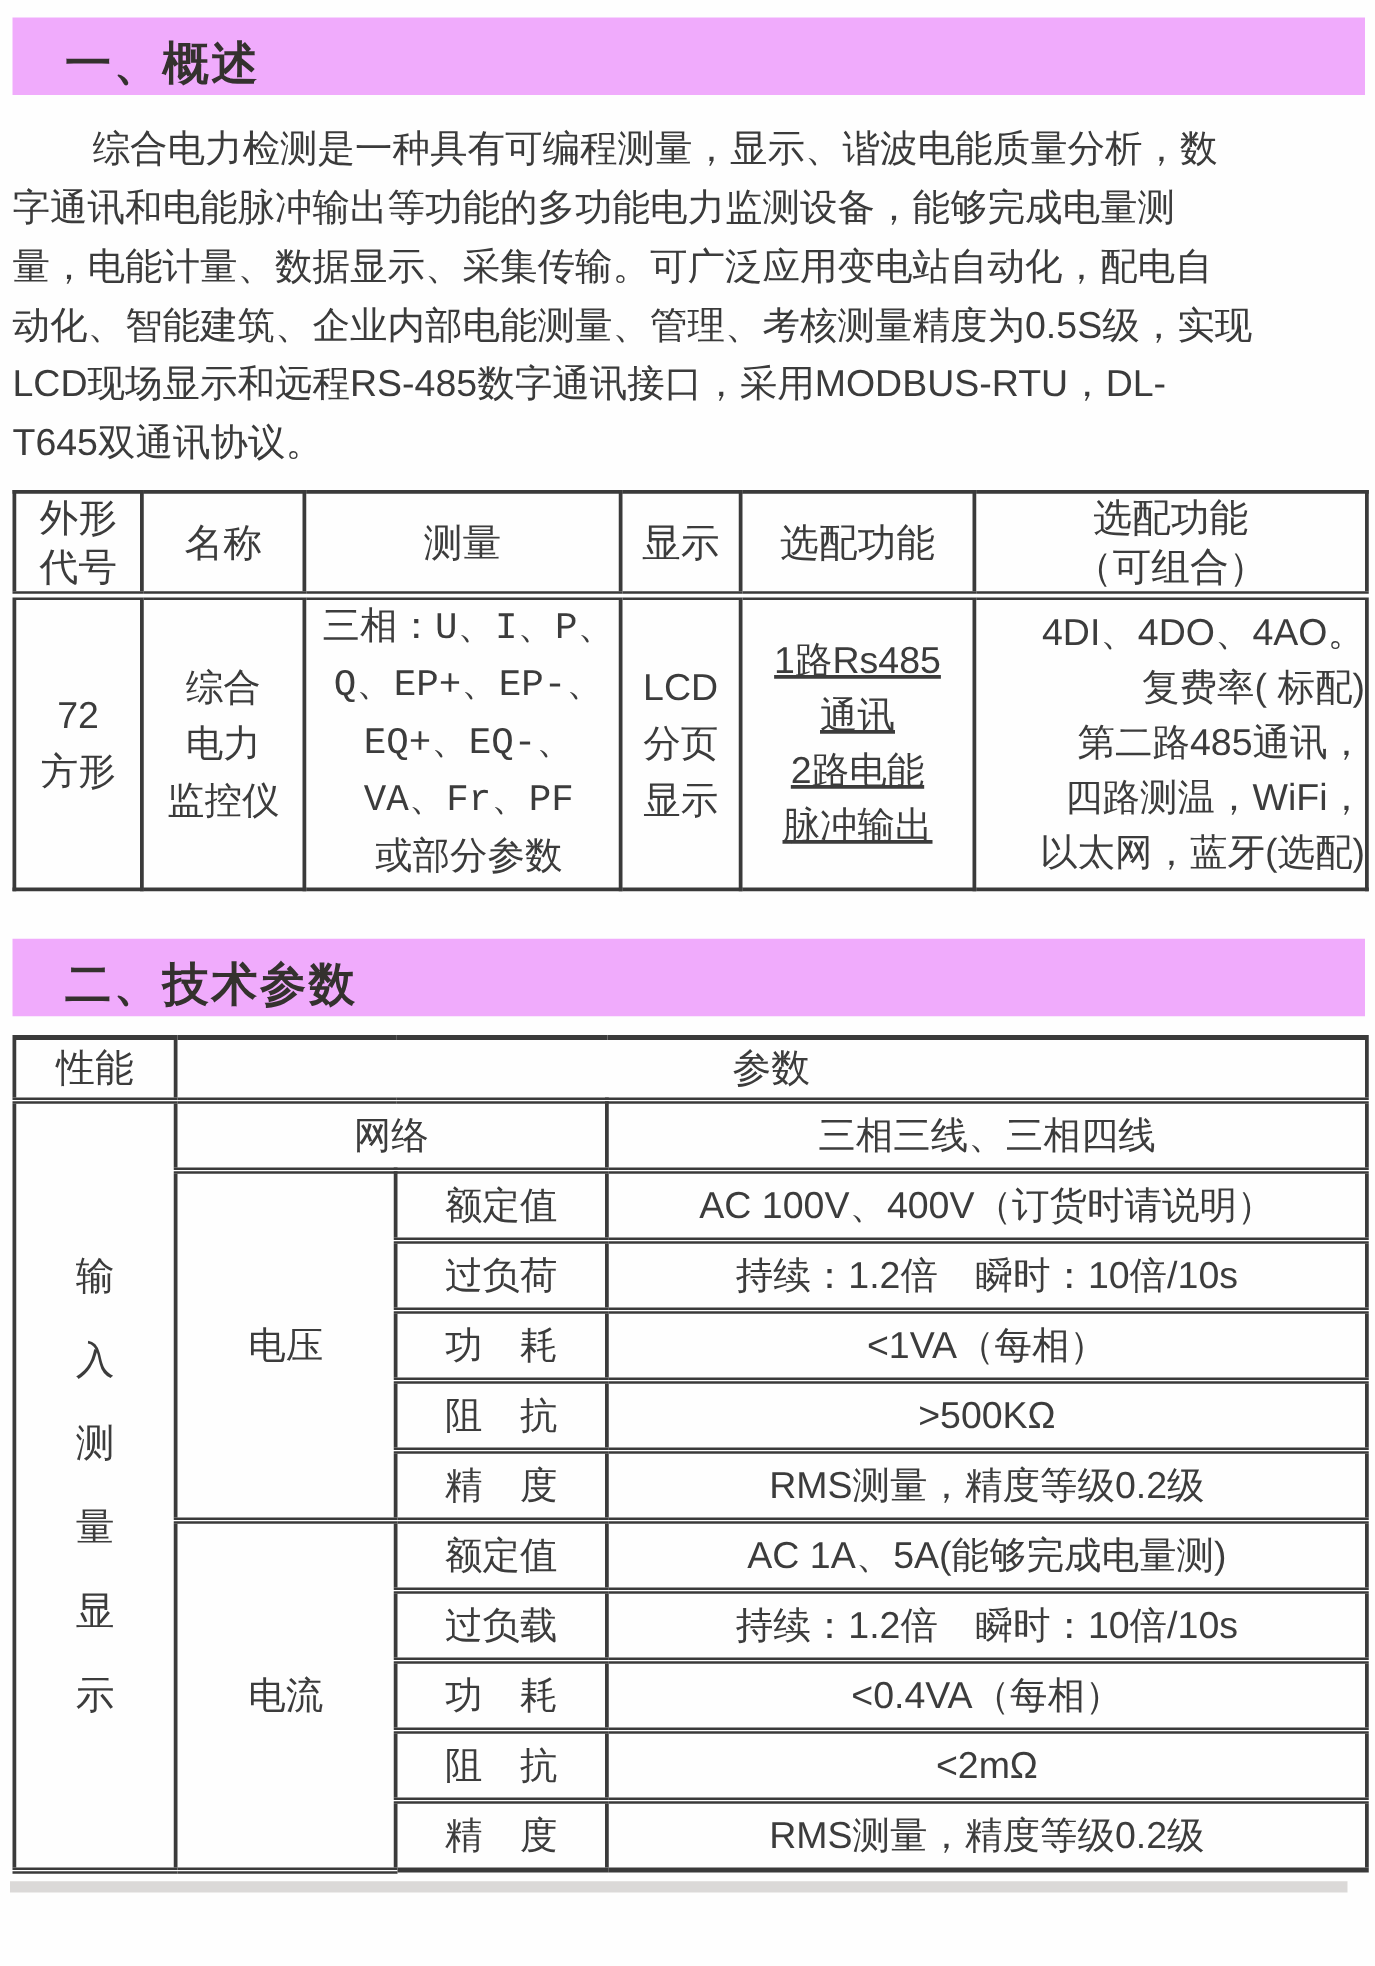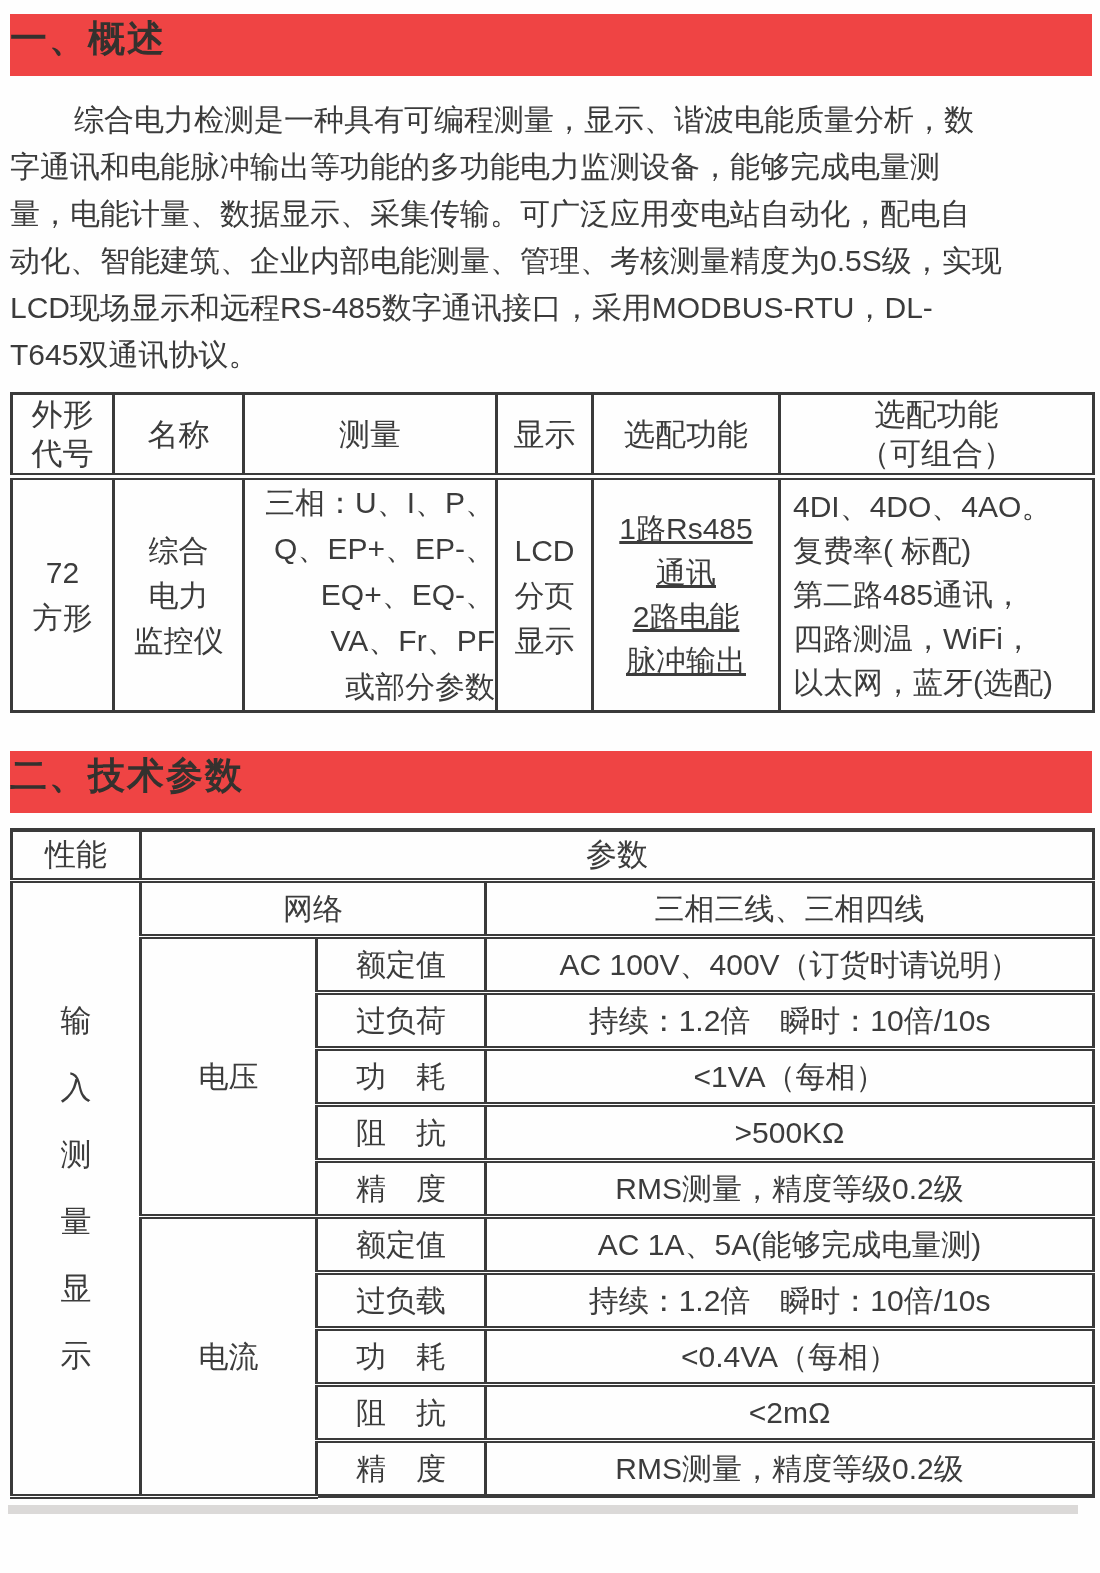--- a/index.html
+++ b/index.html
@@ -7,23 +7,24 @@
   body {
     height:1573px;
     overflow:hidden;
     font-family:"Liberation Sans","DejaVu Sans",sans-serif;
     color:#3c3c3c;
   }
   .section-bar {
     width:1082px;
     height:62px;
     margin-left:10px;
-    background:#ef4444;
+    background:#f0abfc;
     display:flex;
-    align-items:flex-start;
+    align-items:flex-end;
+    padding-left:42px;
     font-size:37px;
     font-weight:700;
     color:#34312e;
     letter-spacing:2px;
   }
   .bar-overview { margin-top:14px; }
   .bar-specs { margin-top:38px;font-family:Liberation Serif, serif; }
   .intro {
     margin:20px 8px 0 10px;
     font-size:30px;
@@ -49,22 +50,22 @@
   }
   
   .model-table { margin-top:14px; font-size:30px; }
   .model-table th {
     height:80px;
     border-bottom:7px double #3a3a3a;
     line-height:39px;
     font-size:31px;
   }
   .model-table td { height:222px; line-height:45px; }
-  .model-table .cell-measure  { text-align:right; padding-left:10px; line-height:46px; }
-  .model-table .cell-optional { text-align:left; padding-left:12px; line-height:44px;margin-top:48px; }
+  .model-table .cell-measure  { text-align:center; padding-left:10px; line-height:46px;font-family:Liberation Mono, monospace; }
+  .model-table .cell-optional { text-align:right; padding-left:12px; line-height:44px;margin-top:48px; }
   .model-table .cell-standard { line-height:44px;text-decoration:underline; }
   
   .spec-table { margin-top:15px; font-size:30px; }
   .spec-table td {
     border-top:5px double #3a3a3a;
     border-bottom:5px double #3a3a3a;
     height:56px;
     line-height:37px;
   }
   .spec-table tr:first-child td { border-top:4px solid #3a3a3a; height:50px; font-size:31px;margin-top:40px; }

